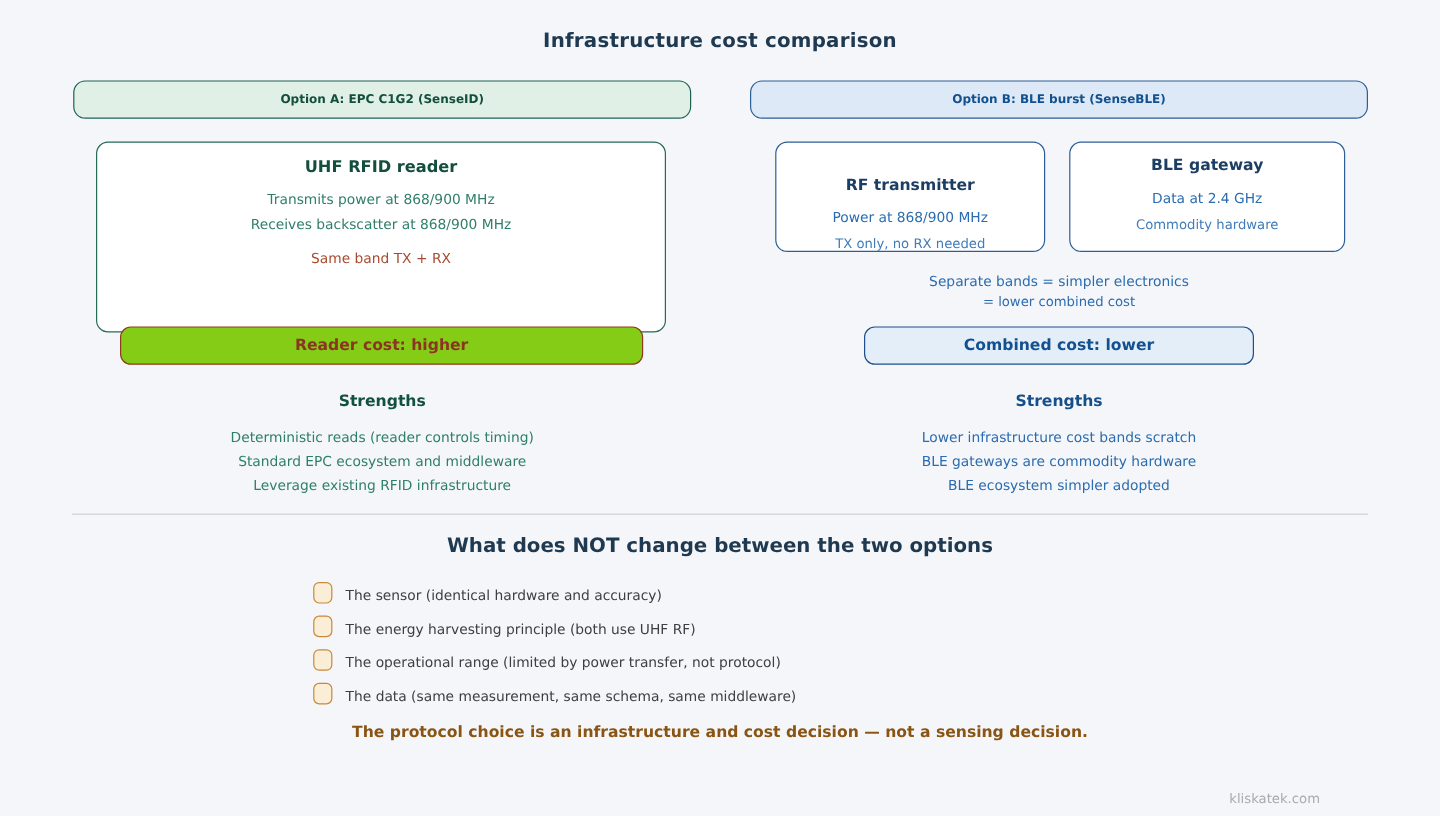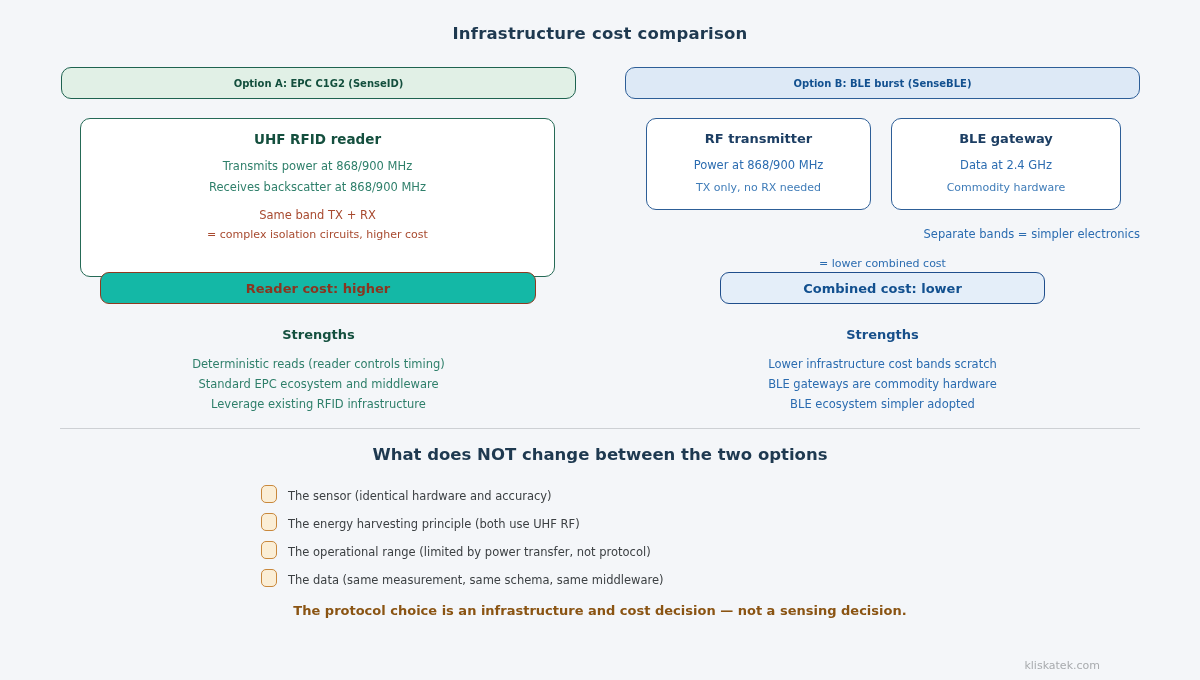--- a/index.html
+++ b/index.html
@@ -10,39 +10,39 @@
          font-size:16.5px;font-weight:bold;color:#1e3950;letter-spacing:.2px;}
 
   .hdr{position:absolute;box-sizing:border-box;height:32px;border-radius:10px;
        display:flex;align-items:center;justify-content:center;
        font-weight:bold;font-size:10px;}
   .hdr-a{left:61px;top:67px;width:515px;background:#e1f0e6;border:1.5px solid #1e6350;color:#134f3d;}
   .hdr-b{left:625px;top:67px;width:515px;background:#dde9f6;border:1.5px solid #2d5e97;color:#12508f;}
 
   .box{position:absolute;box-sizing:border-box;background:#ffffff;border-radius:10px;text-align:center;}
   .box-a{left:80px;top:118px;width:475px;height:159px;border:1.3px solid #256a56;padding-top:12px;}
-  .box-tx{left:646px;top:118px;width:225px;height:92px;border:1.3px solid #2d5e97;padding-top:12px;}
+  .box-tx{left:646px;top:118px;width:225px;height:92px;border:1.3px solid #2d5e97;padding-top:28px;}
   .box-gw{left:891px;top:118px;width:230px;height:92px;border:1.3px solid #2d5e97;padding-top:12px;}
 
   .box-title-g{font-size:13.5px;font-weight:bold;color:#144f3e;margin-bottom:9px;}
   .box-title-b{font-size:13px;font-weight:bold;color:#1c3e63;margin-bottom:8px;}
 
   .teal{color:#2e7f6a;font-size:11.5px;line-height:21px;}
   .red1{color:#a84a2f;font-size:11.5px;line-height:20px;margin-top:7px;}
   .red2{color:#a84a2f;font-size:11px;line-height:20px;}
   .blue1{color:#2b6cb0;font-size:11.5px;line-height:22px;}
   .blue2{color:#3f7cb8;font-size:11px;line-height:23px;}
 
   .notes-b{position:absolute;left:625px;top:225px;width:515px;text-align:center;color:#2b6cb0;}
-  .note-l1{font-size:11.5px;line-height:18px;text-align:right;}
-  .note-l2{font-size:11px;line-height:18px;margin-top:12px;}
+  .note-l1{font-size:11.5px;line-height:18px;}
+  .note-l2{font-size:11px;line-height:18px;}
 
   .pill{position:absolute;box-sizing:border-box;height:32px;border-radius:9px;
         display:flex;align-items:center;justify-content:center;font-weight:bold;font-size:13px;}
-  .pill-red{left:100px;top:272px;width:436px;background:#14b8a6;border:1.5px solid #8e3a21;color:#8a3520;text-align:right;}
+  .pill-red{left:100px;top:272px;width:436px;background:#84cc16;border:1.5px solid #8e3a21;color:#8a3520;text-align:right;}
   .pill-blue{left:720px;top:272px;width:325px;background:#e4eef9;border:1.5px solid #1f4e8c;color:#12508f;}
 
   .strengths{position:absolute;width:515px;top:327px;text-align:center;}
   .str-a{left:61px;}
   .str-b{left:625px;}
   .str-title{font-size:13px;font-weight:bold;margin-bottom:12px;}
   .str-title-g{color:#14503f;}
   .str-title-b{color:#174f8a;}
   .str-line{font-size:11.5px;line-height:20px;}
   .str-g{color:#2e7f6a;}
@@ -73,21 +73,20 @@
 
   <div class="hdr hdr-a">
     <span>Option A: EPC C1G2 (SenseID)</span>
   </div>
 
   <div class="box box-a">
     <div class="box-title-g">UHF RFID reader</div>
     <div class="teal">Transmits power at 868/900 MHz</div>
     <div class="teal">Receives backscatter at 868/900 MHz</div>
     <div class="red1">Same band TX + RX</div>
-    <div class="red2">= complex isolation circuits, higher cost</div>
   </div>
 
   <div class="pill pill-red">Reader cost: higher</div>
 
   <div class="strengths str-a">
     <div class="str-title str-title-g">Strengths</div>
     <div class="str-line str-g">Deterministic reads (reader controls timing)</div>
     <div class="str-line str-g">Standard EPC ecosystem and middleware</div>
     <div class="str-line str-g">Leverage existing RFID infrastructure</div>
   </div>

